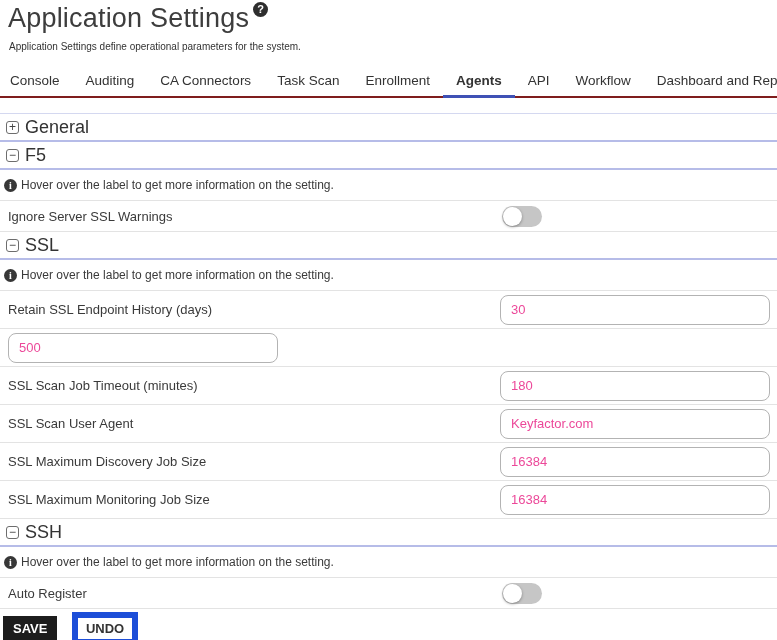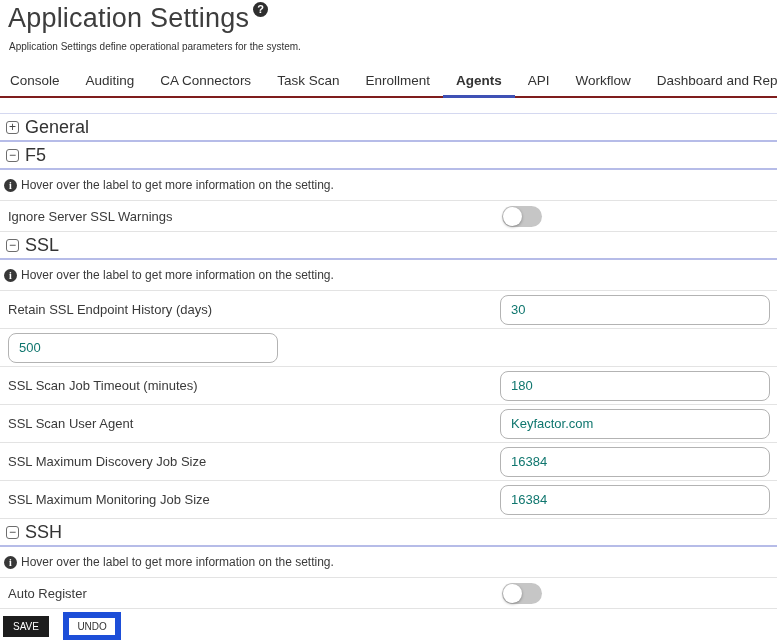--- a/index.html
+++ b/index.html
@@ -103,21 +103,21 @@
   .setting-label { flex: 1; font-size: 13px; color: #3a3a3a; }
   .setting-control { width: 272px; display: flex; align-items: center; }
 
   .text-input {
     width: 270px; height: 30px;
     border: 1px solid #b3b3b3;
     border-radius: 8px;
     padding: 0 10px;
     font-size: 13px;
     font-family: "Liberation Sans", sans-serif;
-    color: #0f766e;
+    color: #ec4899;
     outline: none;
     background: #fff;
   }
 
   .toggle {
     position: relative;
     display: inline-block;
     width: 40px; height: 21px;
     background: #c6c6c6;
     border-radius: 11px;
@@ -133,23 +133,24 @@
     box-shadow: 0 1px 3px rgba(0,0,0,0.35);
   }
 
   
   .footer {
     padding: 3px 0 2px 3px;
     border-bottom: 2px solid #b5b5b5;
   }
   .btn {
     font-family: "Liberation Sans", sans-serif;
-    font-size: 10px;
-    cursor: pointer;
-    display: inline-block;
+    font-size: 13px;
+    cursor: pointer;
+    display: inline-block;
+    font-weight: bold;
   }
   .btn-save {
     background: #1d1d1d;
     color: #fff;
     border: 1px solid #1d1d1d;
     padding: 4px 9px;
   }
   .btn-undo {
     background: #fff;
     color: #333;

